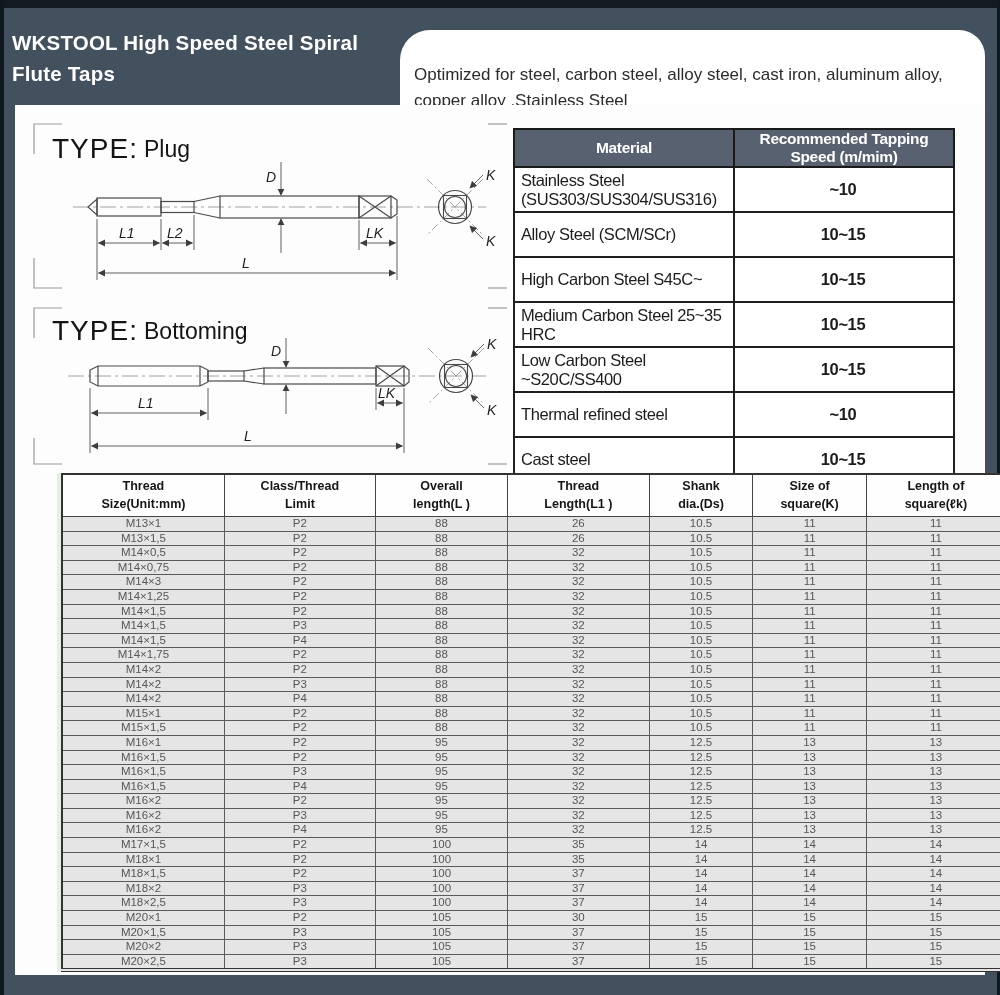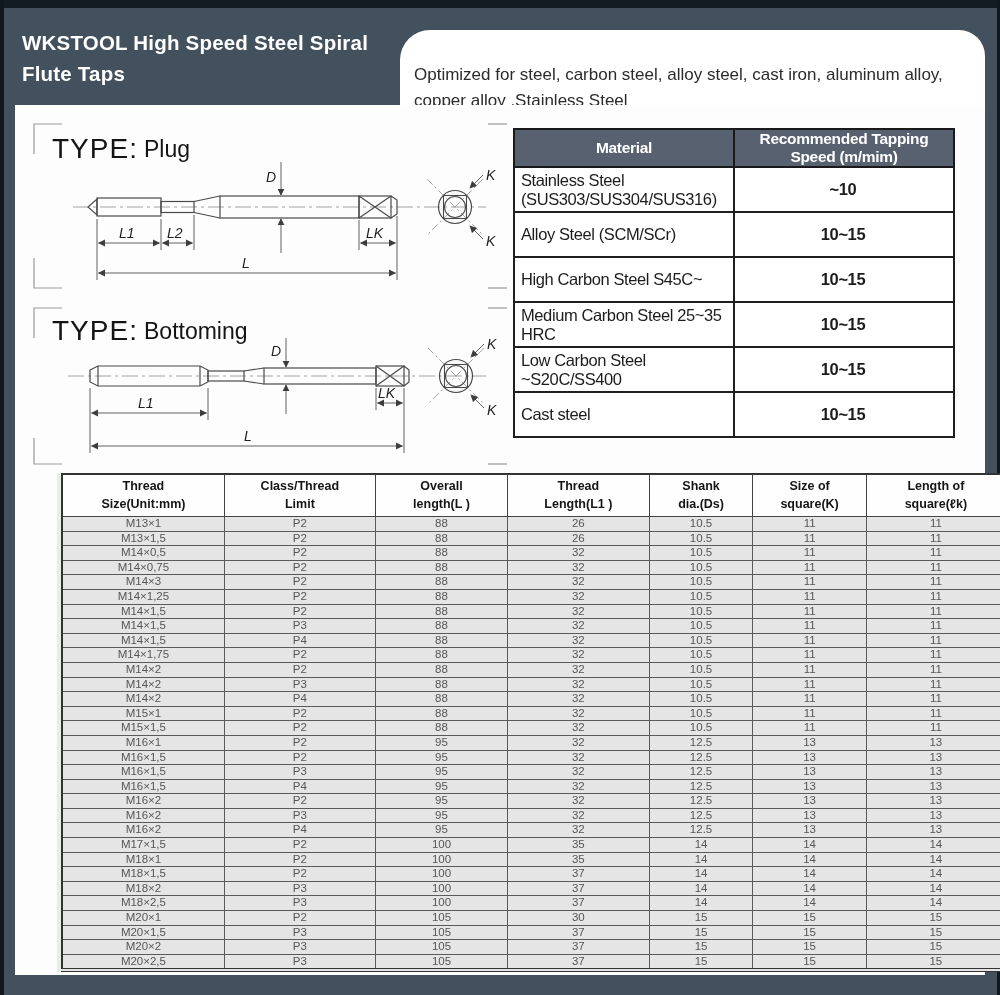--- a/index.html
+++ b/index.html
@@ -7,21 +7,21 @@
     width:1000px;height:995px;position:relative;overflow:hidden;
     background:#43505d;font-family:"Liberation Sans",sans-serif;
   }
   
   .edge-top{position:absolute;left:0;top:0;width:1000px;height:8px;background:#121a22;}
   .edge-left{position:absolute;left:0;top:0;width:4px;height:995px;background:#10181f;}
   .edge-right{position:absolute;right:0;top:0;width:3px;height:995px;background:#10181f;}
 
   
   .page-title{
-    position:absolute;left:22px;top:28px;width:370px;
+    position:absolute;left:12px;top:28px;width:370px;
     color:#ffffff;font-size:20.5px;font-weight:bold;line-height:1.5;
     letter-spacing:0.2px;
   }
   .desc-card{
     position:absolute;left:400px;top:30px;right:15px;height:90px;
     background:#ffffff;border-radius:30px 26px 0 0;
     box-sizing:border-box;padding:32px 14px 0 14px;
   }
   .desc-text{color:#2b2b2b;font-size:17px;line-height:1.55;}
 
@@ -227,20 +227,24 @@
         <td>High Carbon Steel S45C~</td>
         <td>10~15</td>
       </tr>
       <tr>
         <td>Medium Carbon Steel 25~35 HRC</td>
         <td>10~15</td>
       </tr>
       <tr>
         <td>Low Carbon Steel ~S20C/SS400</td>
         <td>10~15</td>
+      </tr>
+      <tr>
+        <td>Thermal refined steel</td>
+        <td>~10</td>
       </tr>
       <tr>
         <td>Cast steel</td>
         <td>10~15</td>
       </tr>
     </tbody>
 </table>
 
 <table class="spec-table">
   <colgroup>

